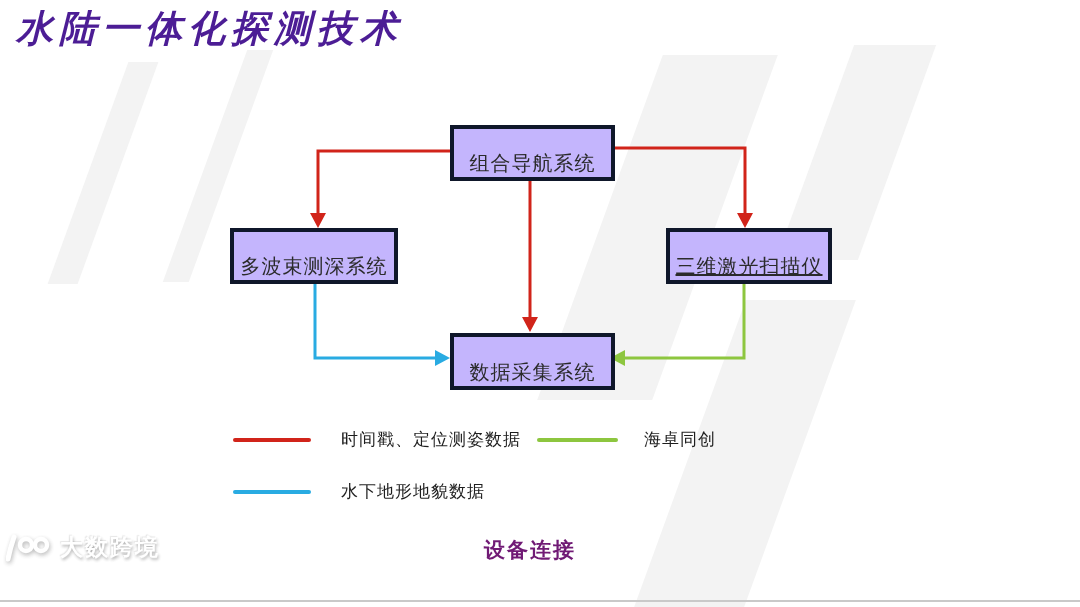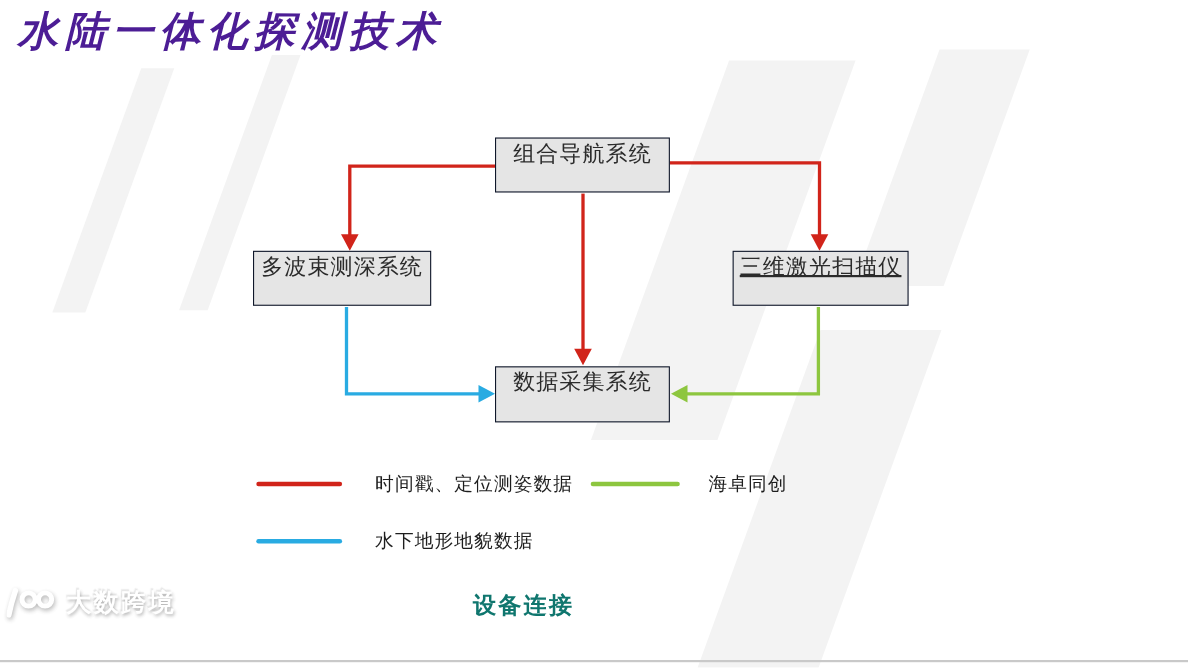--- a/index.html
+++ b/index.html
@@ -10,43 +10,43 @@
   
   .slash{position:absolute;background:#f3f3f3;transform:skewX(-20deg);z-index:0;}
   
   .page-title{
     position:absolute;left:16px;top:4px;z-index:3;
     font-size:37px;font-weight:bold;font-style:italic;
     letter-spacing:6px;color:#4c1d95;white-space:nowrap;
   }
   
   .node{
-    position:absolute;z-index:2;background:#e5e5e5;border:1px solid #0f172a;
-    display:flex;align-items:flex-start;justify-content:center;
+    position:absolute;z-index:2;background:#c4b5fd;border:4px solid #0f172a;
+    display:flex;align-items:flex-end;justify-content:center;
     font-size:20px;color:#2b2b2b;letter-spacing:1px;white-space:nowrap;
   }
   #node-nav{left:450px;top:125px;width:157px;height:48px;}
   #node-multibeam{left:230px;top:228px;width:160px;height:48px;font-family:Liberation Mono, monospace;}
   #node-laser{left:666px;top:228px;width:158px;height:48px;text-decoration:underline;}
   #node-daq{left:450px;top:333px;width:157px;height:49px;}
   
   #edges{position:absolute;left:0;top:0;z-index:1;}
   
   .legend-swatch{position:absolute;height:4px;border-radius:2px;z-index:2;}
   .legend-label{position:absolute;z-index:2;font-size:17px;color:#1e1e1e;white-space:nowrap;letter-spacing:1px;}
   #sw-red{left:233px;top:438px;width:78px;}
   #lb-red{left:341px;top:428px;}
   #sw-green{left:537px;top:438px;width:81px;}
   #lb-green{left:644px;top:428px;}
   #sw-blue{left:233px;top:490px;width:78px;}
   #lb-blue{left:341px;top:480px;}
   
   .caption{
-    position:absolute;left:430px;top:536px;width:200px;z-index:2;
-    font-size:21px;font-weight:bold;color:#0f766e;letter-spacing:2px;
+    position:absolute;left:430px;top:536px;width:200px;text-align:center;z-index:2;
+    font-size:21px;font-weight:bold;color:#701a75;letter-spacing:2px;
   }
   
   .wm{position:absolute;z-index:3;display:flex;align-items:center;gap:8px;
       color:#ffffff;font-family:"Liberation Sans", sans-serif;font-weight:bold;
       text-shadow:1px 2px 3px rgba(90,90,90,0.45), -1px -1px 1px rgba(160,160,160,0.25);}
   #wm-right{right:22px;top:533px;font-size:30px;letter-spacing:2px;}
   #wm-left{left:6px;top:532px;font-size:23px;letter-spacing:2px;opacity:.95;}
   .wm svg{filter:drop-shadow(1px 2px 2px rgba(90,90,90,0.45));}
   
   .bottom-line{position:absolute;left:0;top:600px;width:1080px;height:2px;background:#c9c9c9;z-index:2;}

